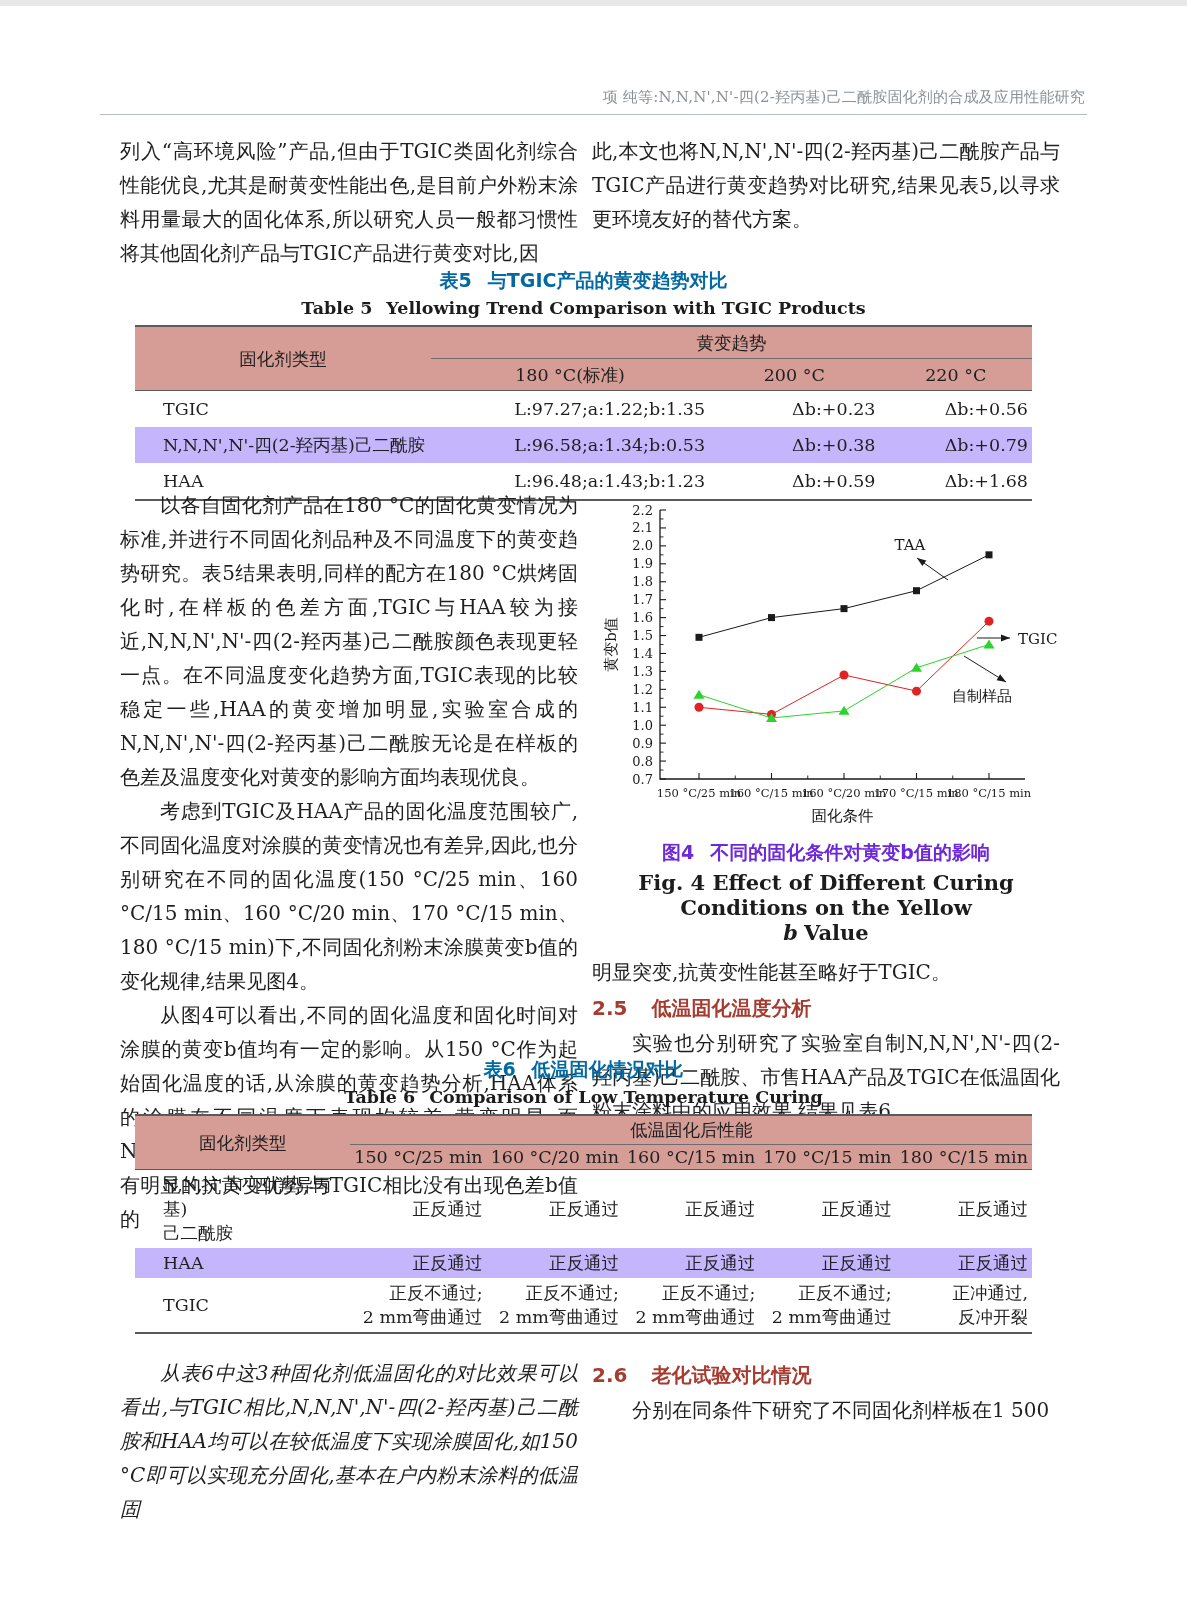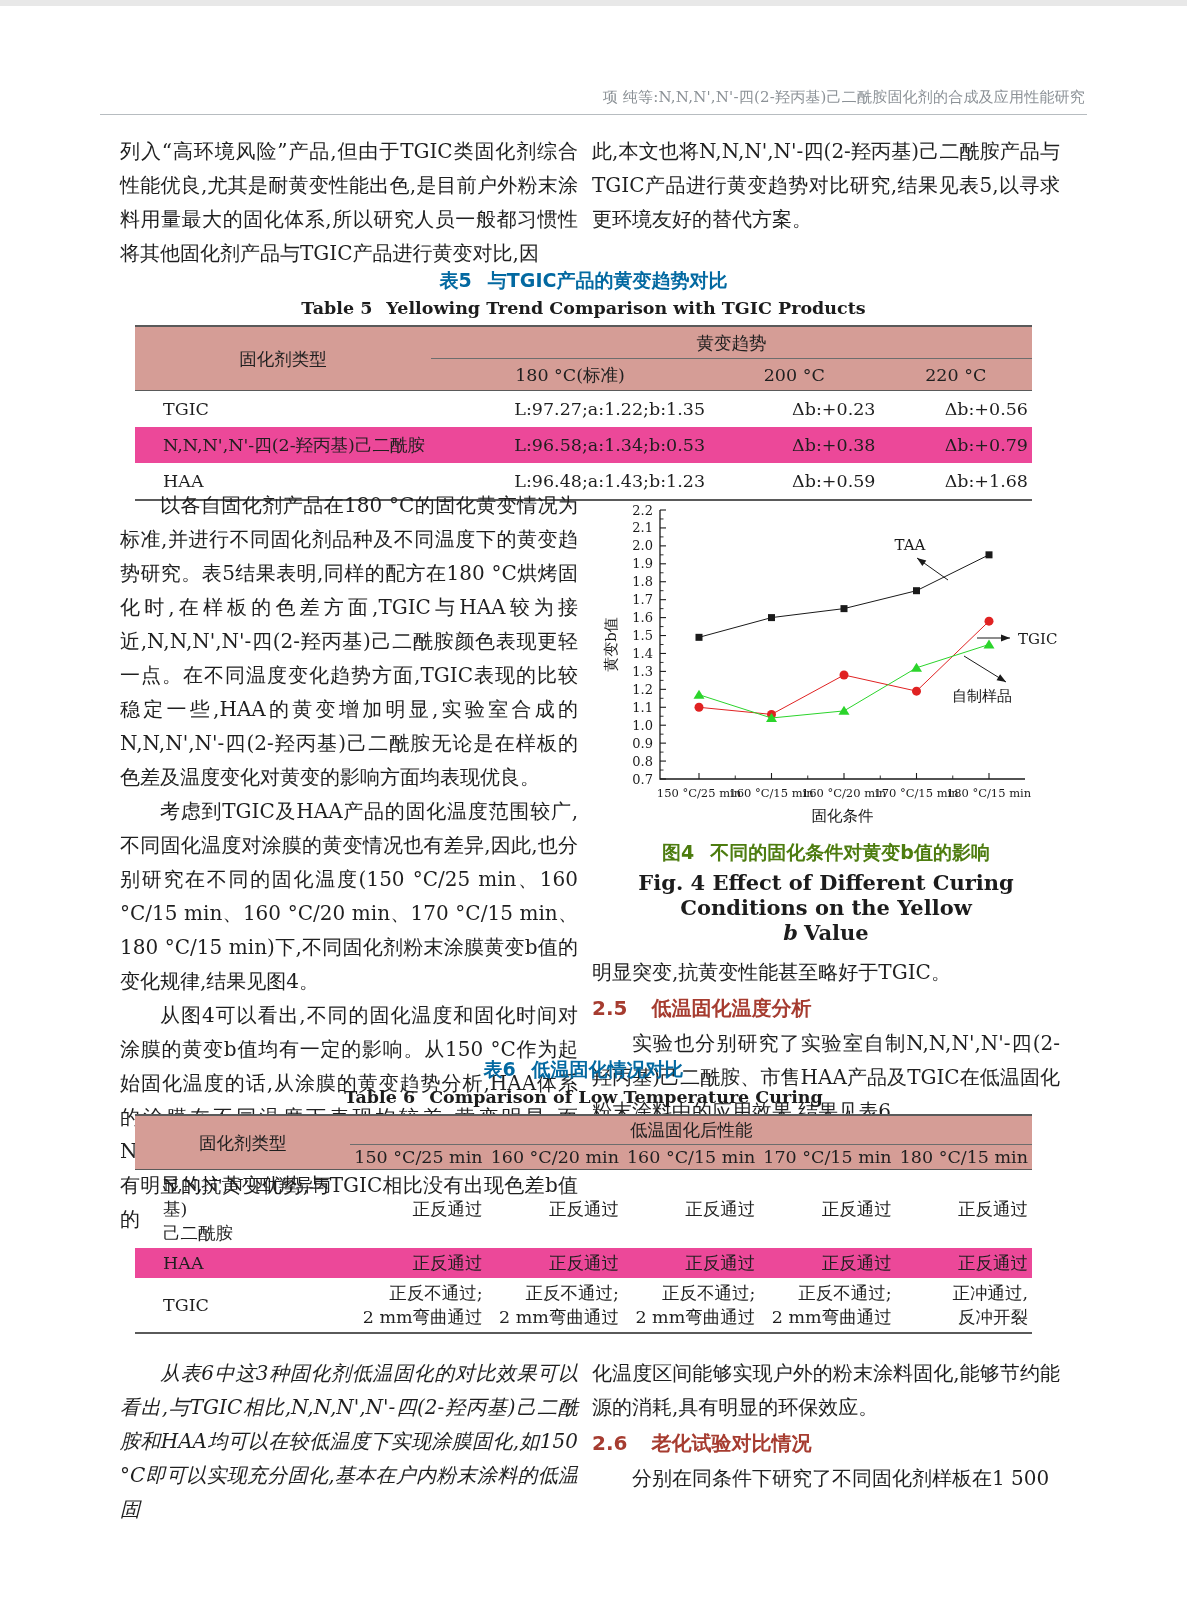--- a/index.html
+++ b/index.html
@@ -41,32 +41,32 @@
     font-size:17.5px;color:#1f1f1f;
     border-top:2px solid #5a5a5a;border-bottom:2px solid #5a5a5a;
   }
   table.paper thead{border-bottom:1.5px solid #5a5a5a;}
   table.paper th{
     background:#d59d96;font-weight:normal;padding:2px 4px;text-align:center;
   }
   table.paper th.group{border-bottom:1px solid #6d6d6d;}
   table.paper td{padding:3px 4px;text-align:right;white-space:pre-line;line-height:24px;}
   table.paper td.rowlabel{text-align:left;padding-left:28px;line-height:24px;}
-  table.paper tr.pink td{background:#ec4899;}
+  table.paper tr.pink td{background:#c4b5fd;}
   .t5 th{height:27px;}
   .t5 td{height:30px;}
   
   .section-heading{
     font-family:"DejaVu Sans","Liberation Sans",sans-serif;
     font-weight:bold;font-size:20px;color:#a63c30;margin:6px 0 4px 0;
   }
   .section-heading .sh-title{margin-left:24px;}
   .fig-cap-cn{
     font-family:"DejaVu Sans","Liberation Sans",sans-serif;
-    font-weight:bold;font-size:19px;text-align:center;margin-top:8px;color:#4d7c0f;
+    font-weight:bold;font-size:19px;text-align:center;margin-top:8px;color:#6d28d9;
   }
   .fig-cap-cn .cap-title{margin-left:16px;}
   .fig-cap-en{
     font-weight:bold;font-size:21px;text-align:center;line-height:25px;margin-top:4px;color:#1c1c1c;
   }
   .fig-cap-en .ital{font-style:italic;margin-right:6px;}
   .after-fig{margin-top:10px;}
   
   .footer{
     position:absolute;top:1502px;right:100px;
@@ -320,21 +320,20 @@
 反冲开裂</td>
         </tr>
       </tbody>
     </table>
   </div>
 
   <div class="col-left" style="top:1350px;font-style:italic;">
     <div class="para indent">从表6中这3种固化剂低温固化的对比效果可以看出,与TGIC相比,N,N,N',N'-四(2-羟丙基)己二酰胺和HAA均可以在较低温度下实现涂膜固化,如150 °C即可以实现充分固化,基本在户内粉末涂料的低温固</div>
   </div>
   <div class="col-right" style="top:1350px;">
-    <div class="para">化温度区间能够实现户外的粉末涂料固化,能够节约能源的消耗,具有明显的环保效应。</div>
     <div class="section-heading">
       <span>2.6</span><span class="sh-title">老化试验对比情况</span>
     </div>
     <div class="para indent">分别在同条件下研究了不同固化剂样板在1 500</div>
   </div>
 
 
 </div>
 
 </body></html>

